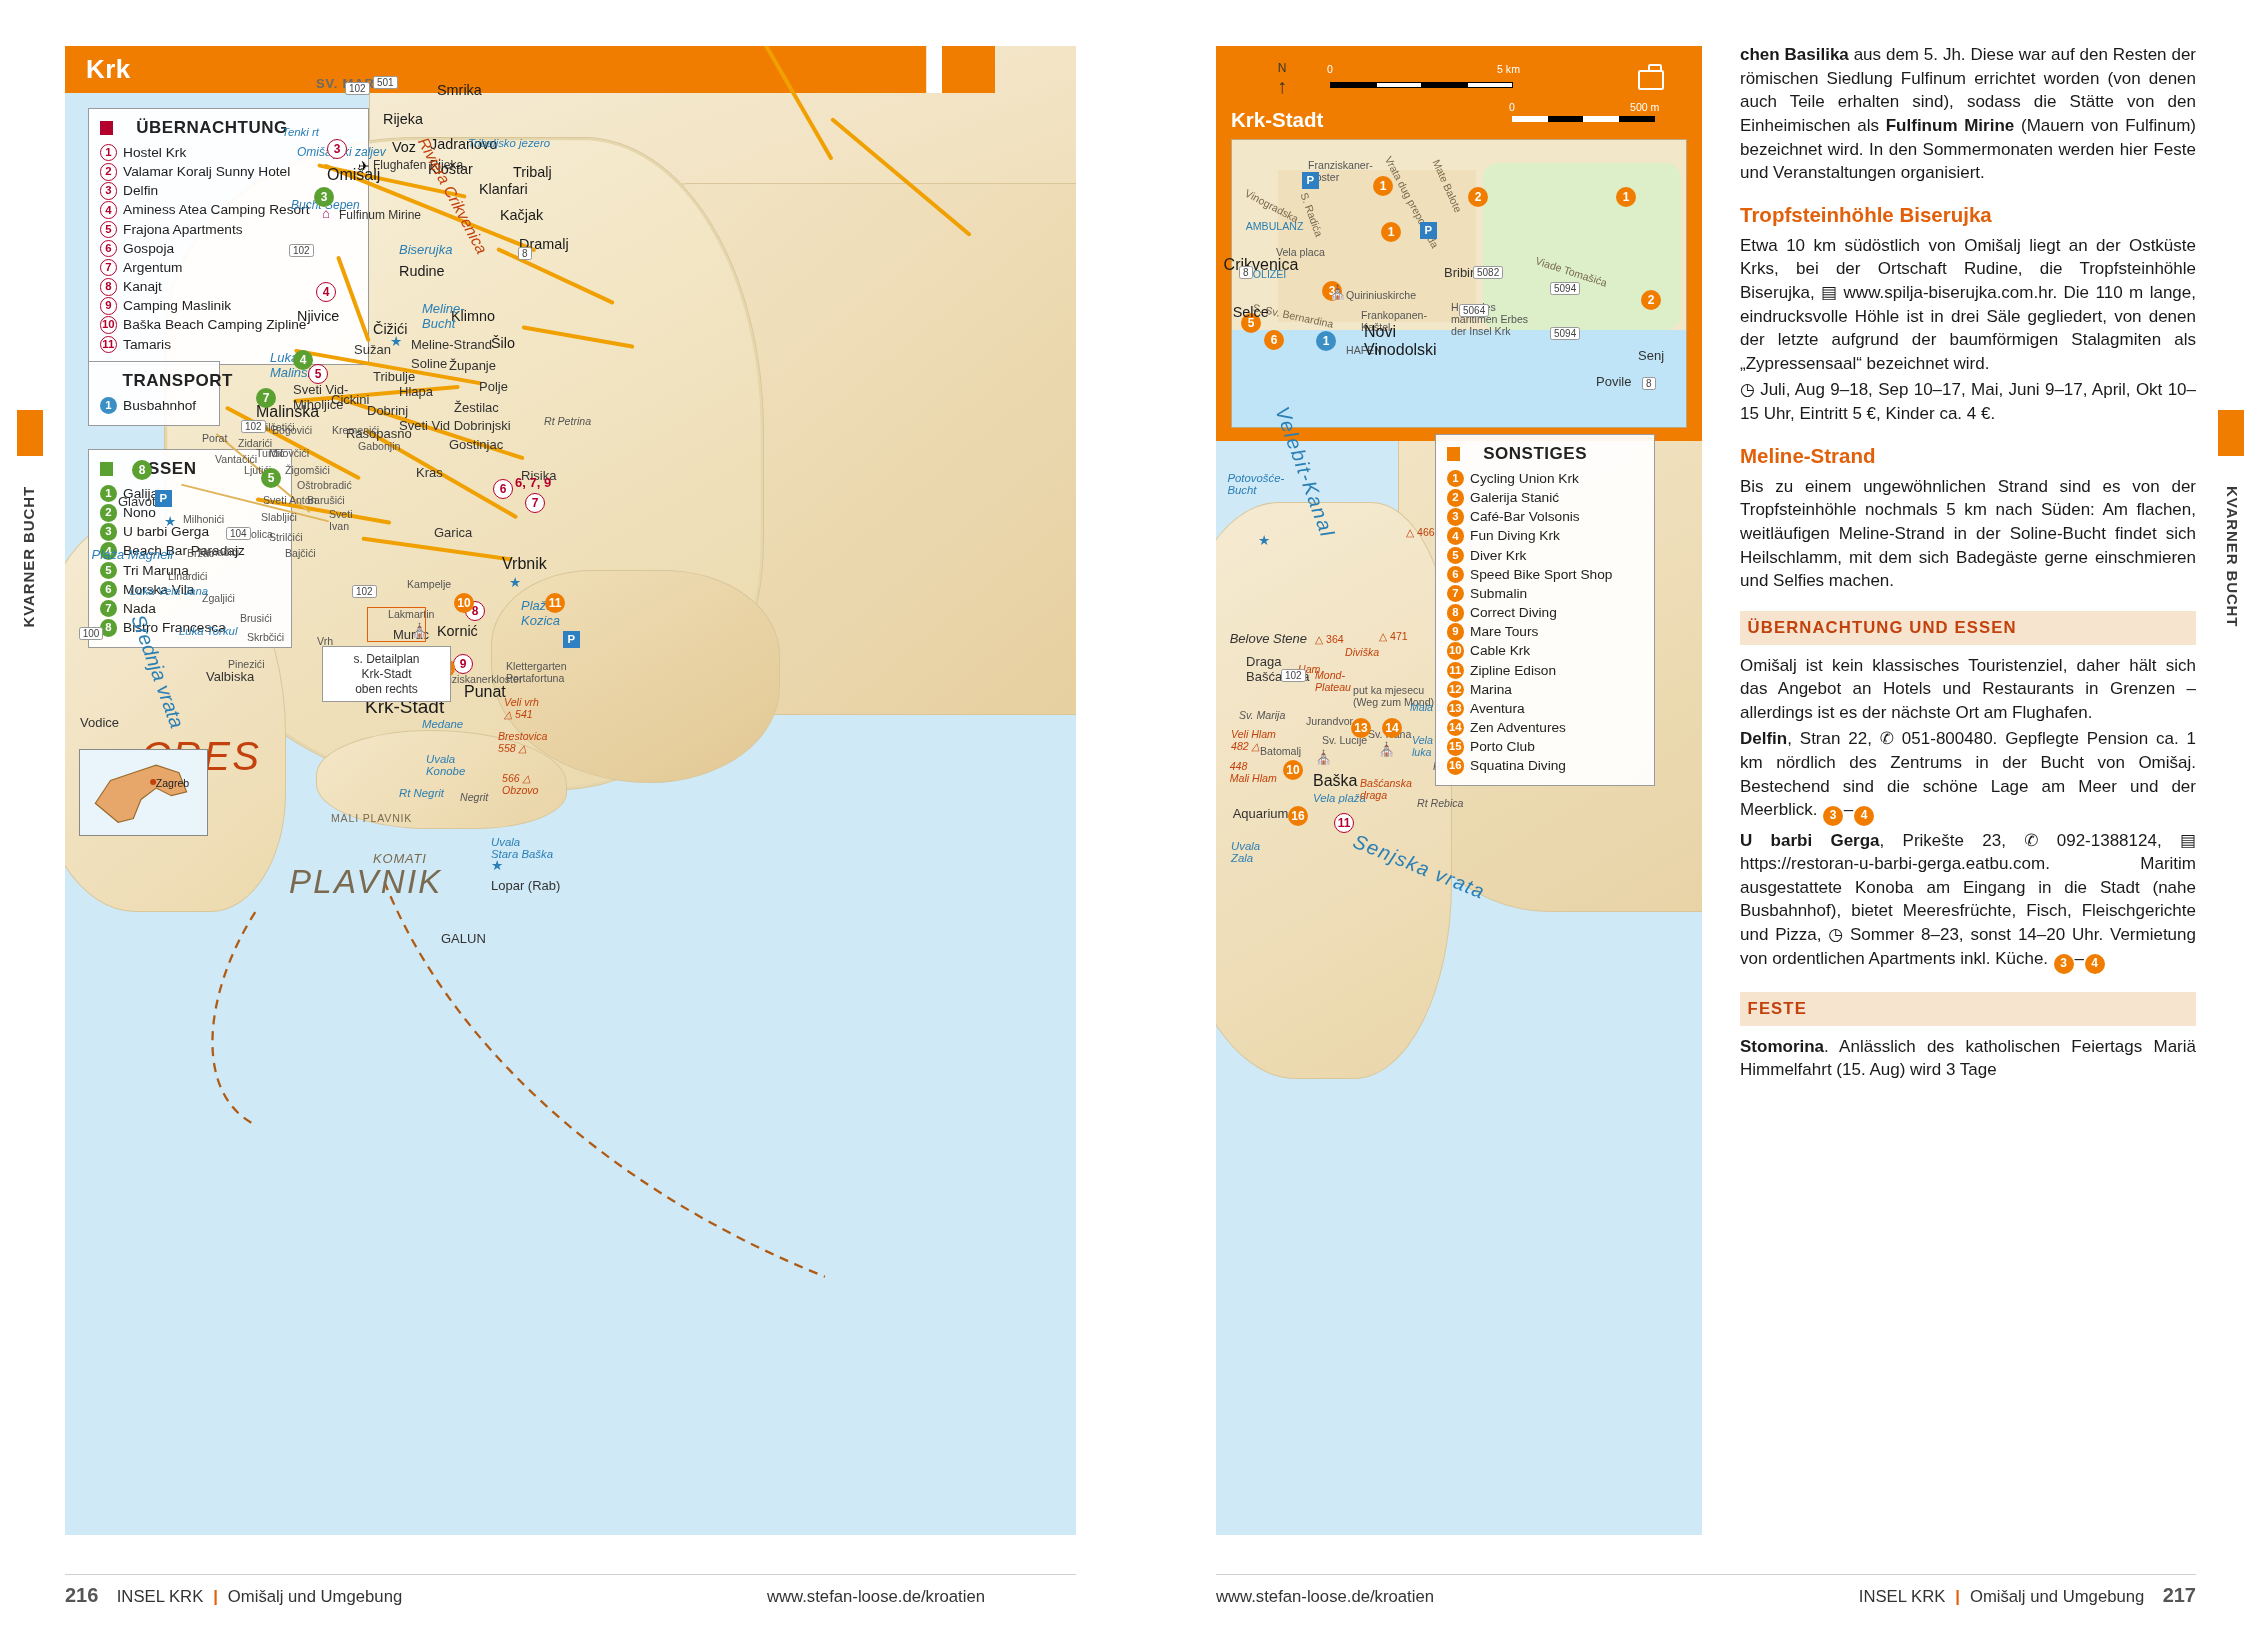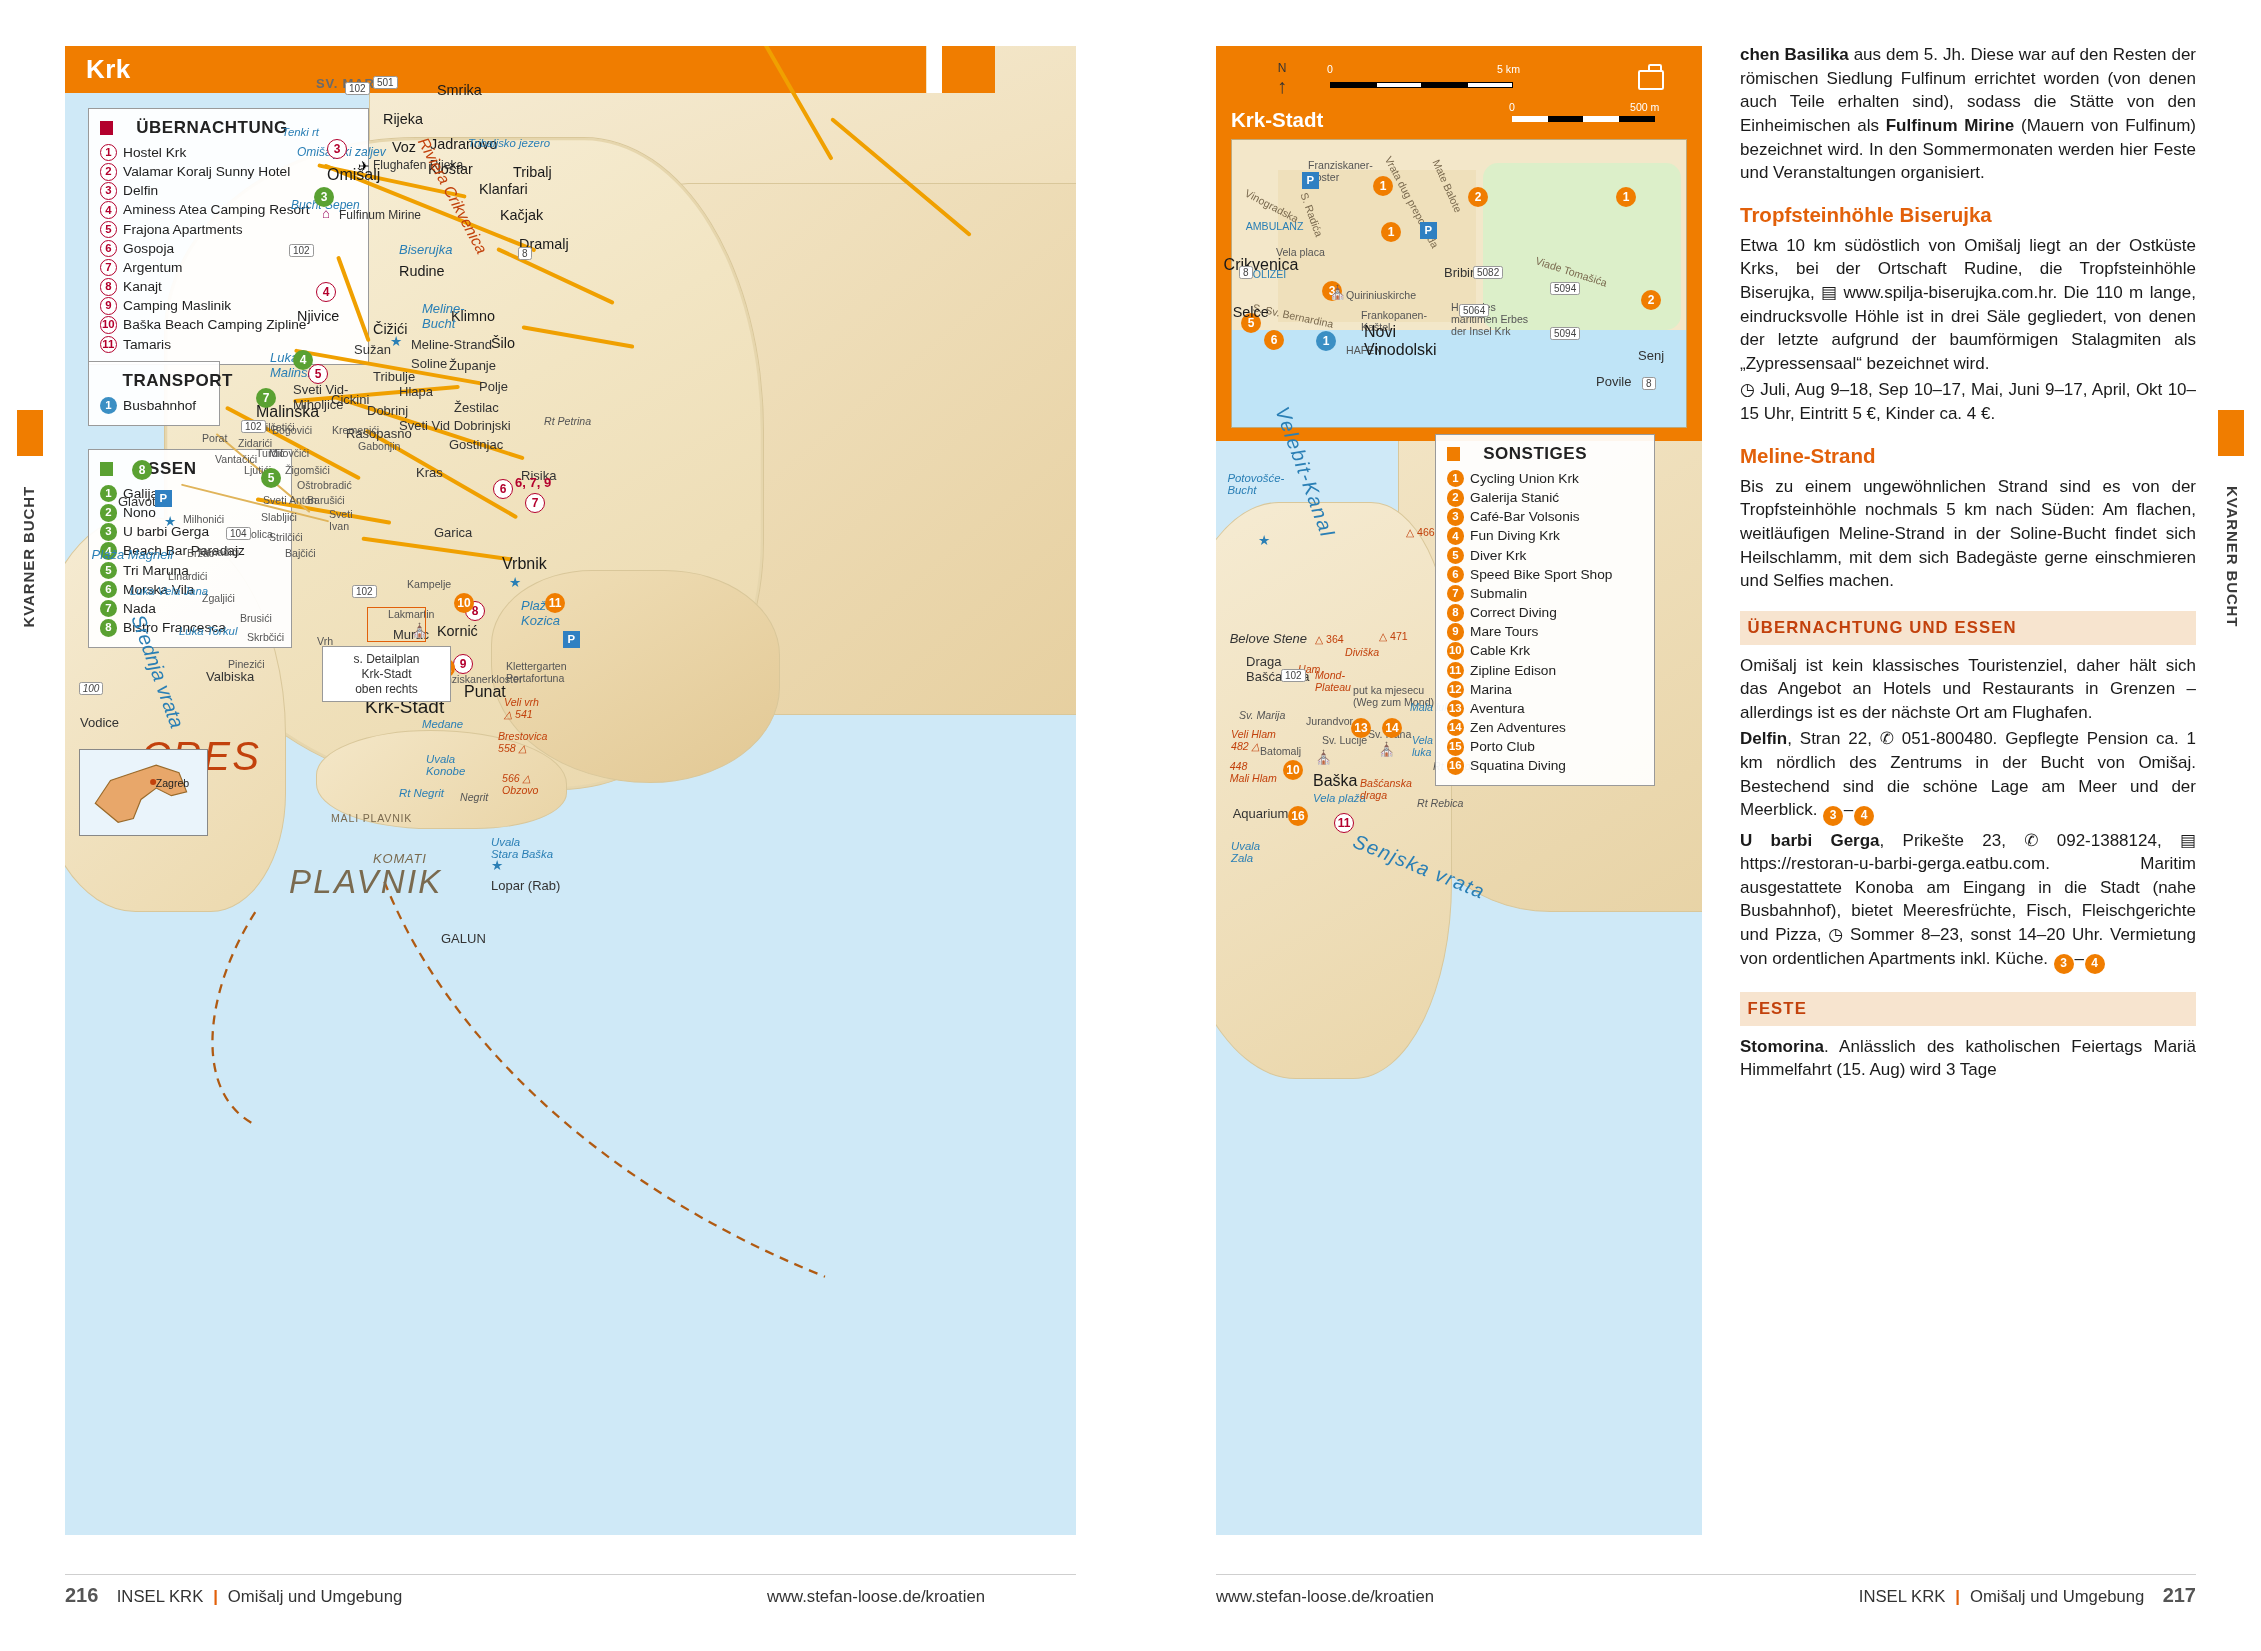--- a/index.html
+++ b/index.html
@@ -473,21 +473,21 @@
       </svg>
       <div class="lbl small" style="left:76px; top:26.6px; color:#222;">Zagreb</div>
     </div>
 
     <div class="shield" style="left:308px; top:30px;">501</div>
     <div class="shield" style="left:280px; top:36px;">102</div>
     <div class="shield" style="left:224px; top:198px;">102</div>
     <div class="shield" style="left:176px; top:374px;">102</div>
     <div class="shield" style="left:161px; top:481px;">104</div>
     <div class="shield" style="left:287px; top:539px;">102</div>
-    <div class="shield" style="left:13.7px; top:636px;font-style:italic;">100</div>
+    <div class="shield" style="left:13.7px; top:581px;">100</div>
     <div class="shield" style="left:453px; top:201px;">8</div>
 
     <div class="pin" style="left:293px; top:112px;">✈</div>
     <div class="pin" style="left:257px; top:160px; color:#a0186a;">⌂</div>
     <div class="pin" style="left:346px; top:576px; color:#a0186a;">⛪</div>
     <div class="pin" style="left:325px; top:287px; color:#2a7fb5;">★</div>
     <div class="pin" style="left:444px; top:528px; color:#2a7fb5;">★</div>
     <div class="pin" style="left:99px; top:467px; color:#2a7fb5;">★</div>
     <div class="pin" style="left:426px; top:811px; color:#2a7fb5;">★</div>
   </div>

